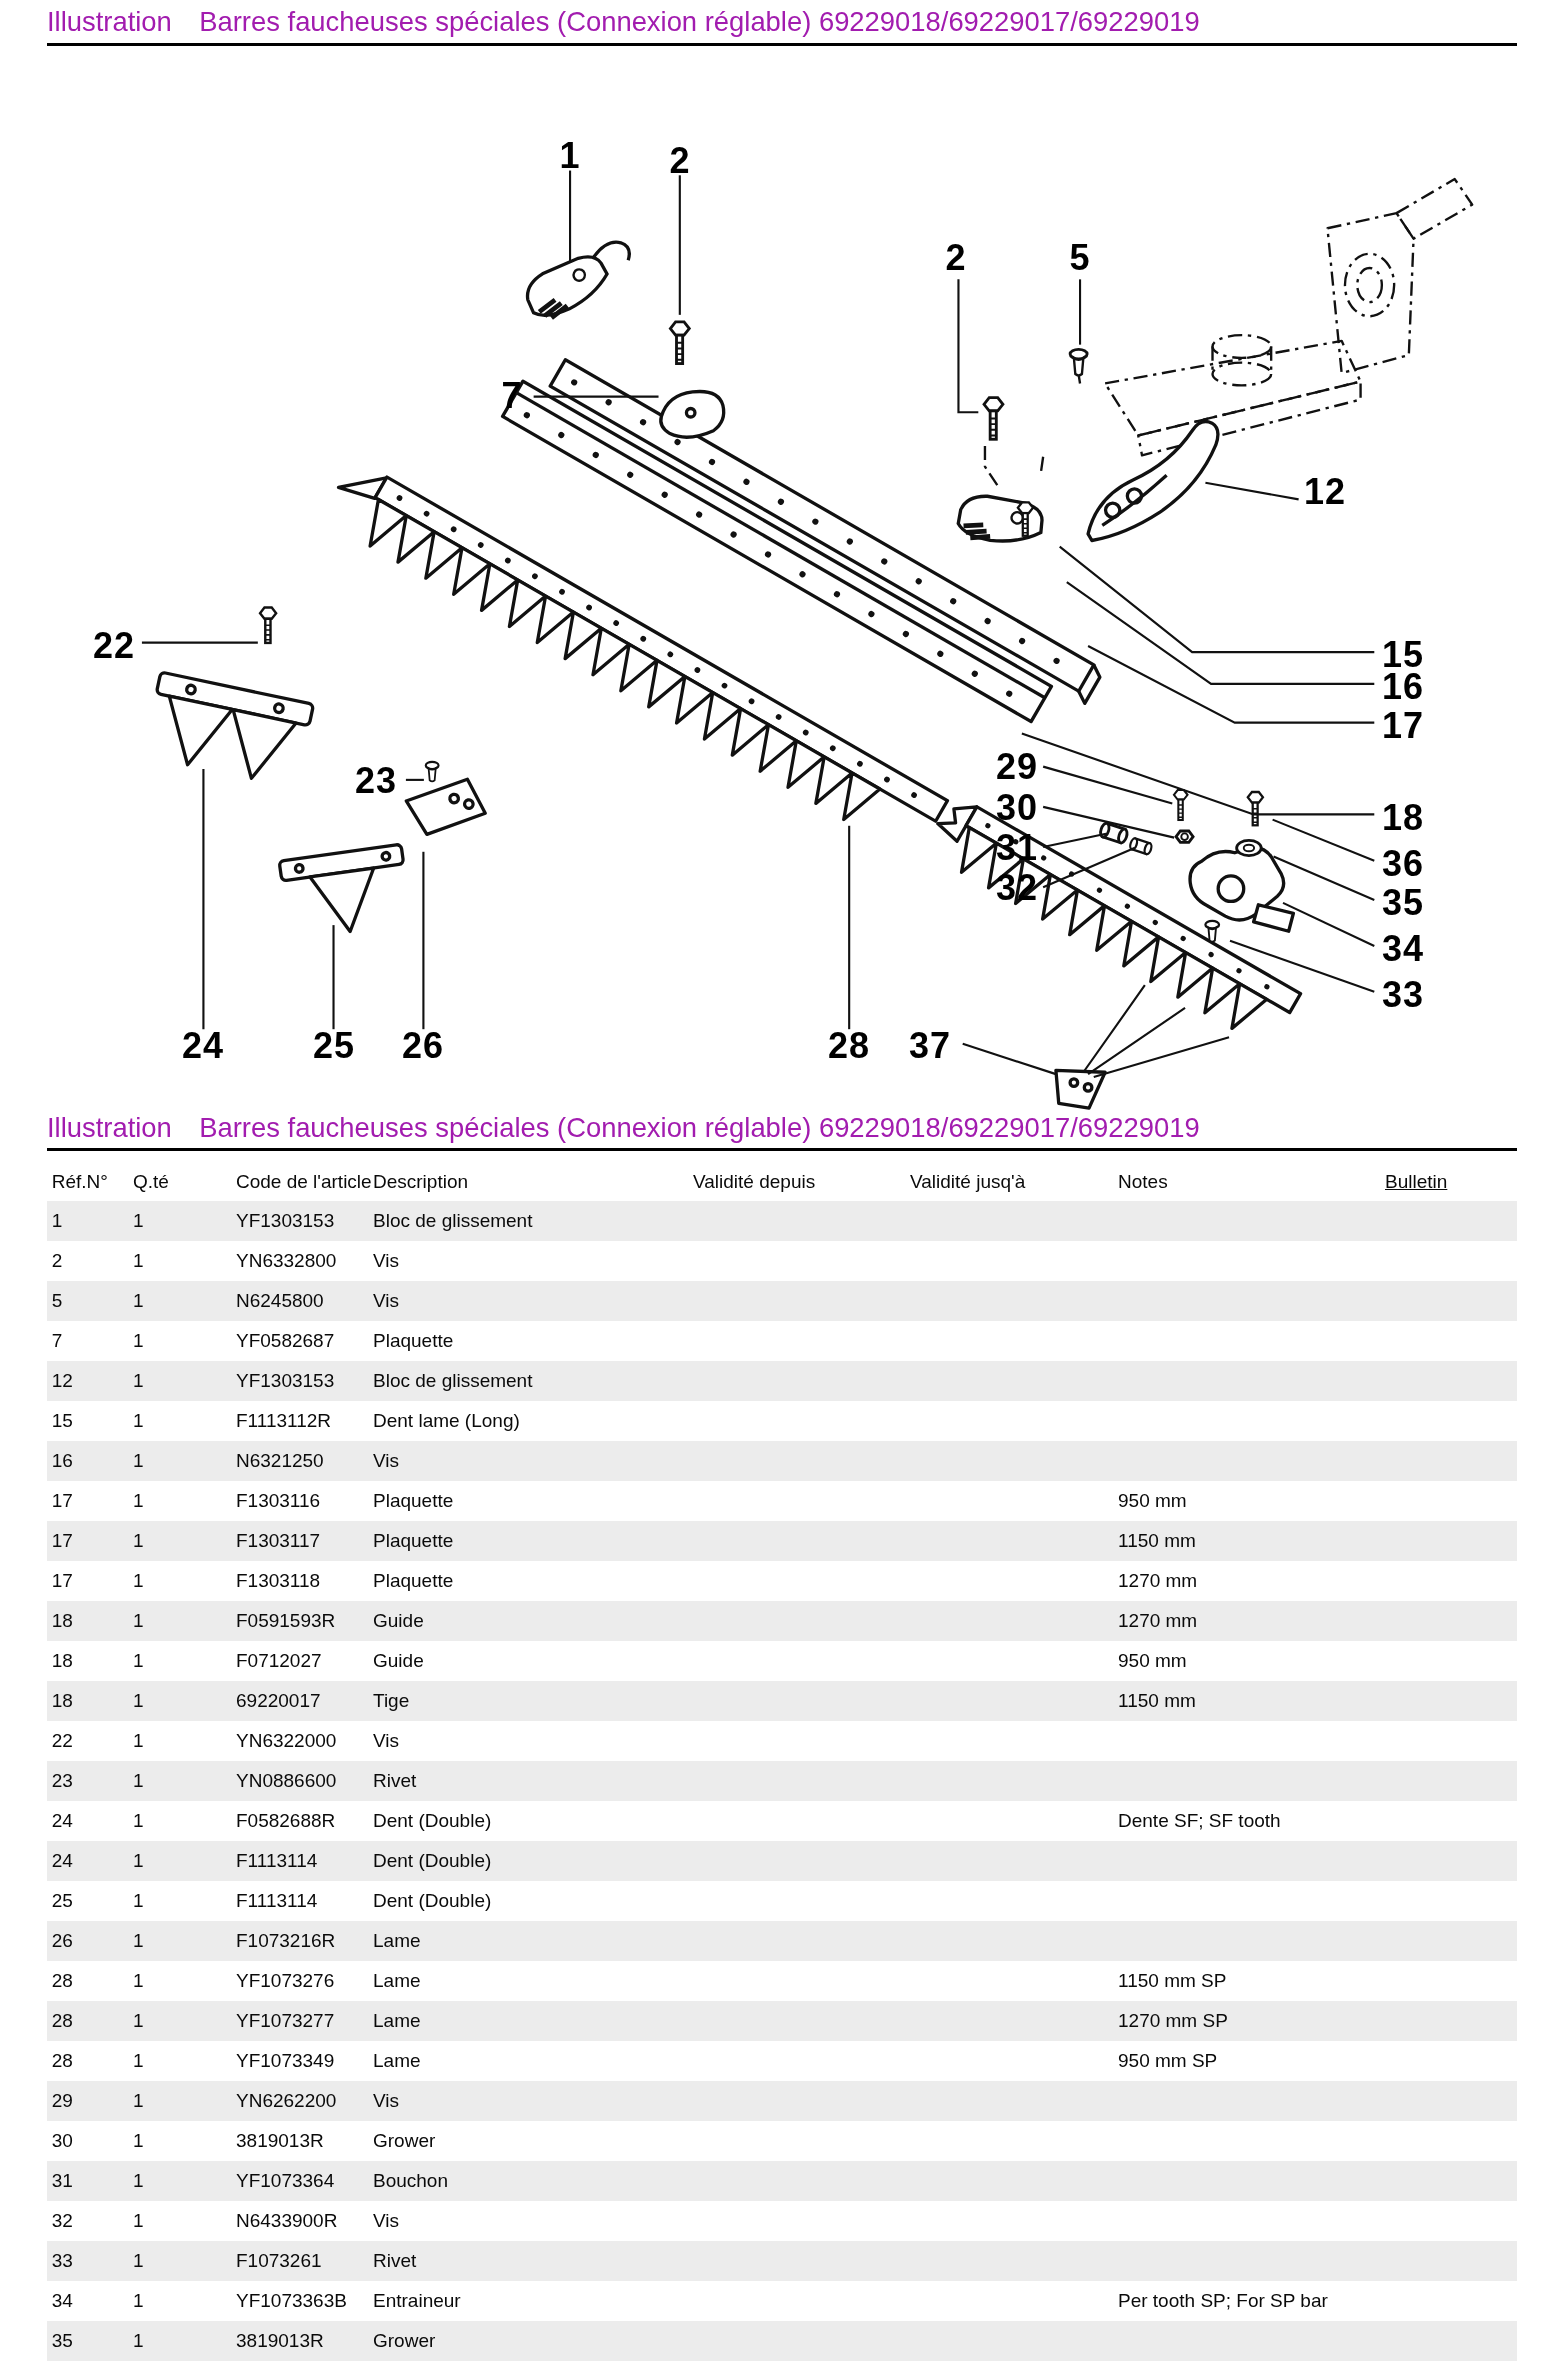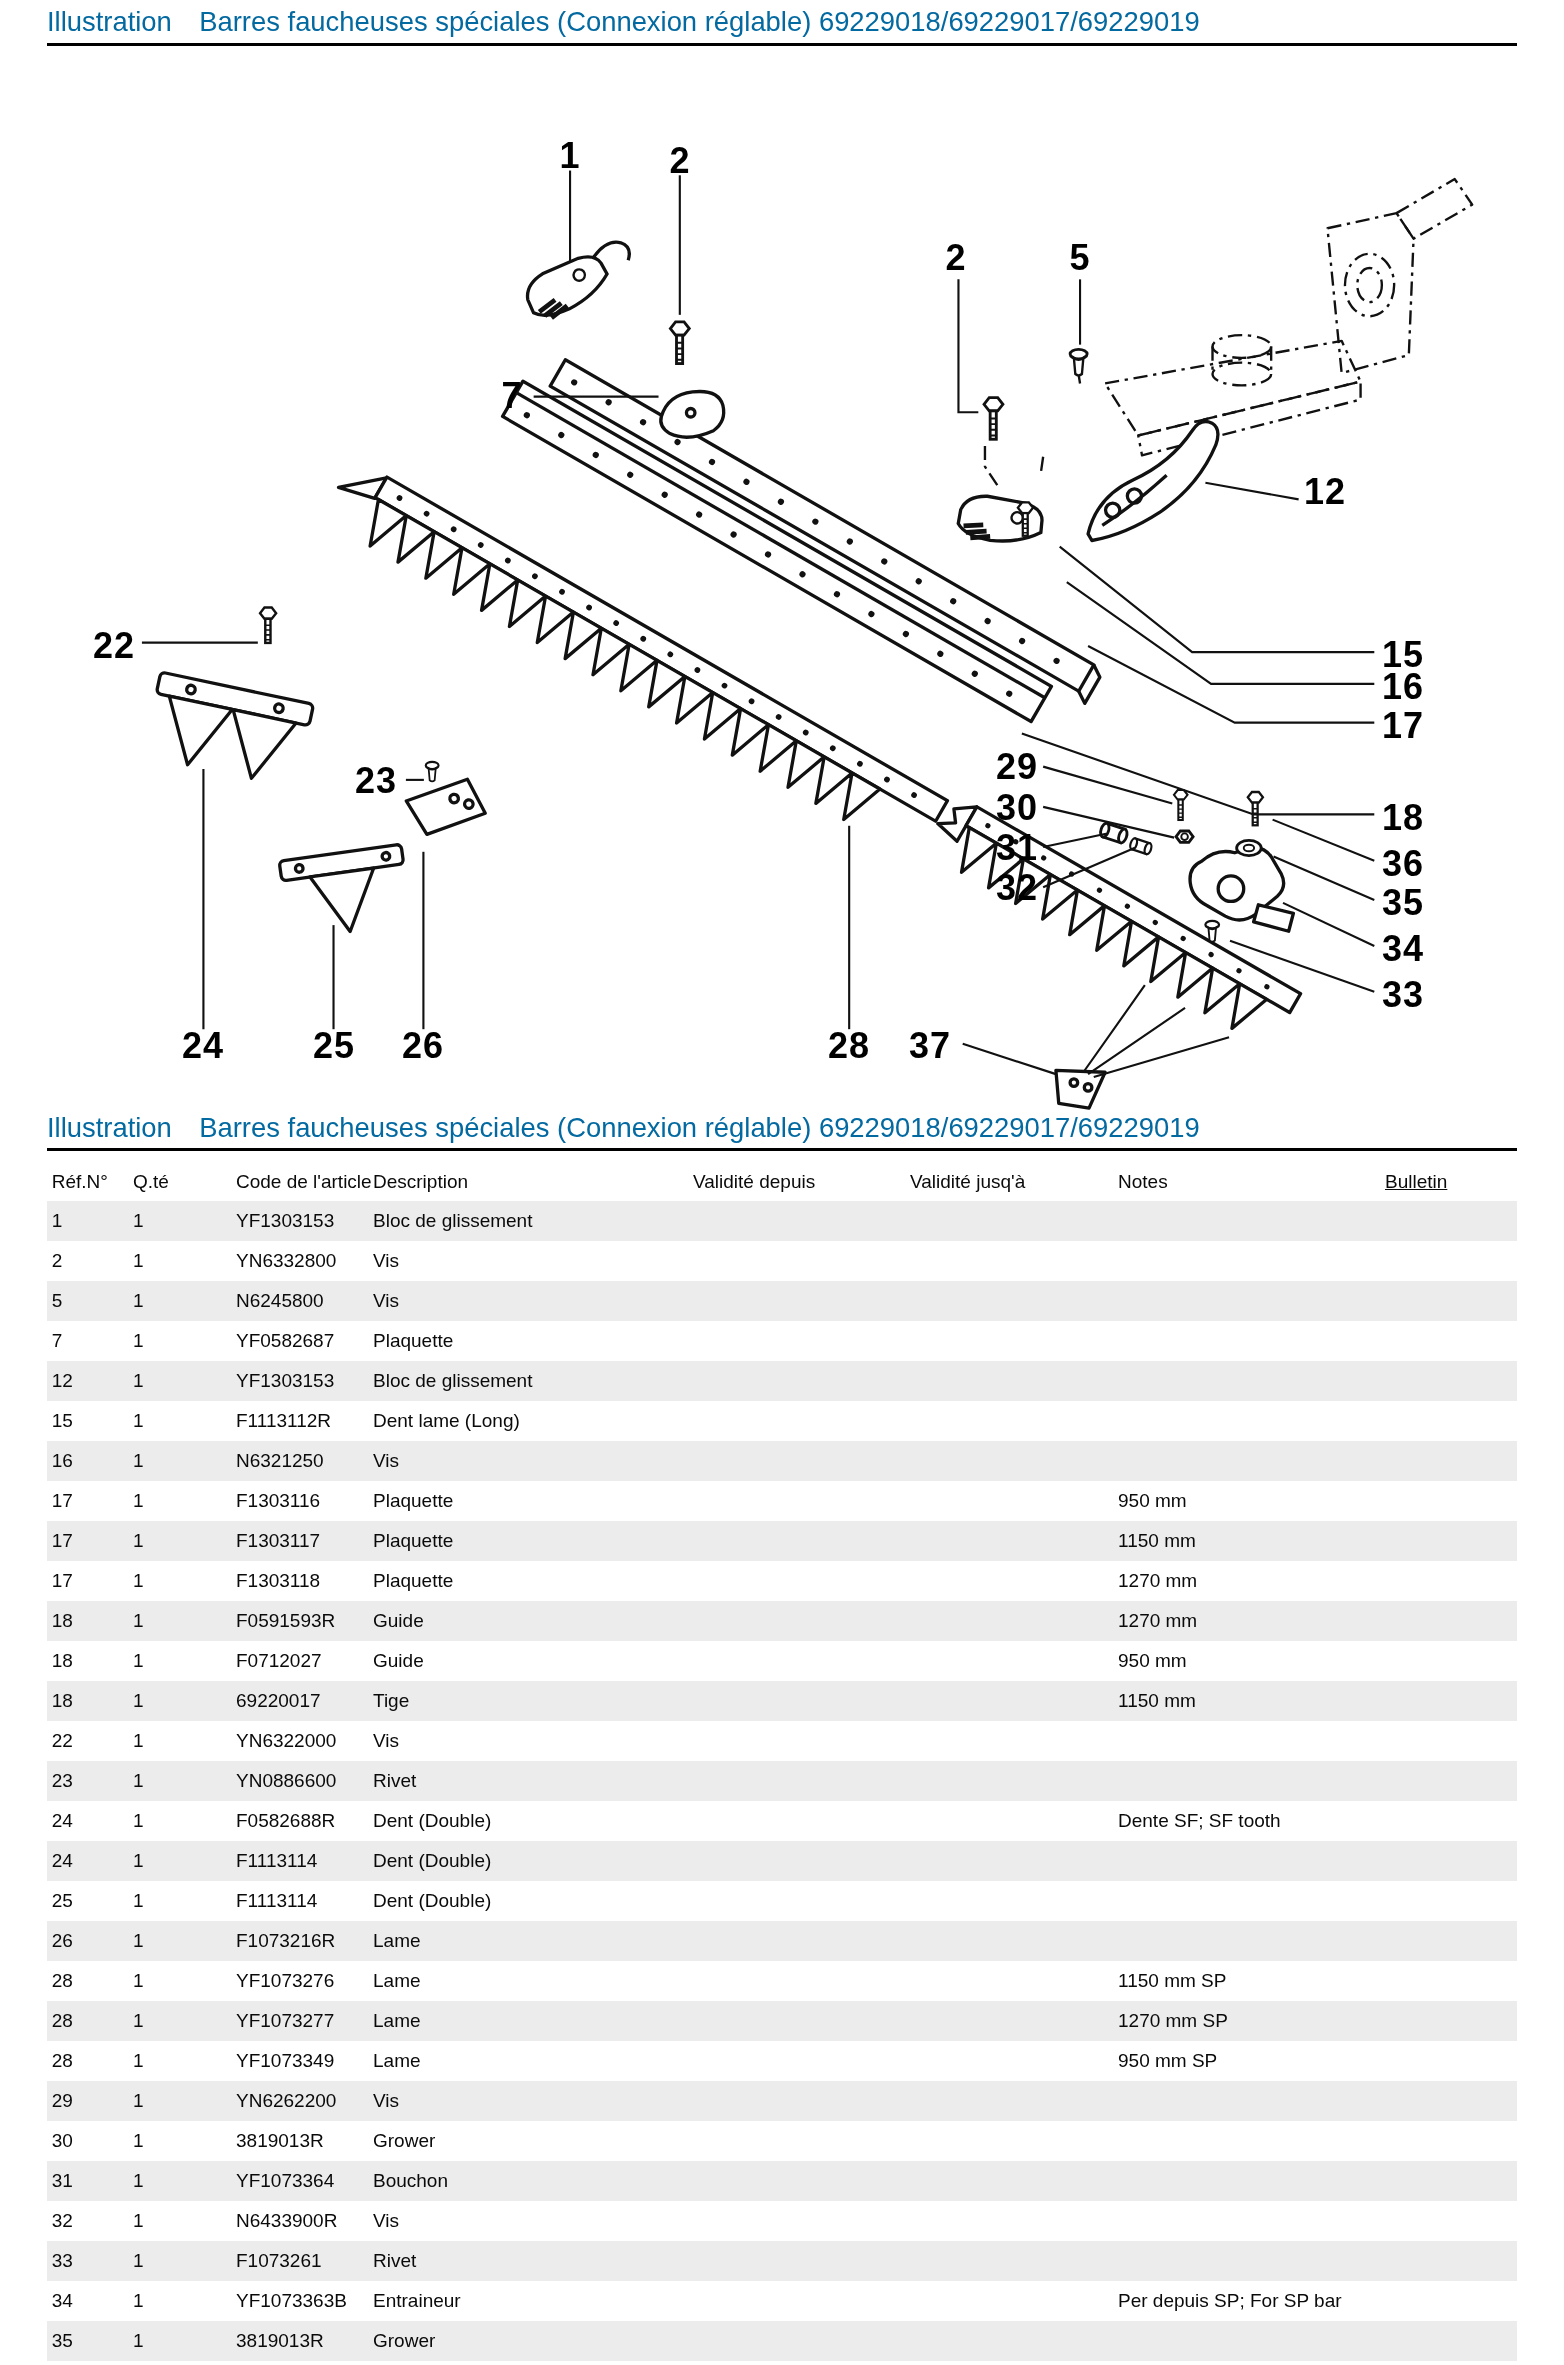--- a/index.html
+++ b/index.html
@@ -1,20 +1,20 @@
 <!DOCTYPE html>
 <html style="font-size:7.6px"><head>
 <meta charset="utf-8">
 <style>
   html,body{margin:0;padding:0;}
   body{
     width:1564px;height:2423px;position:relative;background:#fff;
     font-family:"Liberation Sans",sans-serif;color:#000;overflow:hidden;
   }
-  .title{position:absolute;left:47px;font-size:27.4px;line-height:1.1;white-space:nowrap;color:#0369a1;}
+  .title{position:absolute;left:47px;font-size:27.4px;line-height:1.1;white-space:nowrap;color:#a21caf;}
   .title .t-label{display:inline-block;}
   .title .t-text{display:inline-block;margin-left:27.4px;}
   .rule{position:absolute;left:47px;width:1470px;height:3.3px;background:#000;}
   #diagram{position:absolute;left:0;top:57px;width:1564px;height:1055px;}
   #callouts{position:absolute;left:0;top:0;width:1564px;height:1112px;pointer-events:none;}
   .callout{position:absolute;transform:translate(-50%,-50%);font-size:36px;font-weight:bold;letter-spacing:0.9px;}
   
   #thead{position:absolute;left:0;top:1162px;width:1564px;height:39px;}
   #rows{position:absolute;left:0;top:1201px;width:1564px;}
   .trow{position:relative;margin-left:47px;width:1470px;height:40px;}
@@ -546,21 +546,21 @@
     <span class="cell c-bull"></span>
   </div>
 
   <div class="trow">
     <span class="cell c-ref">34</span>
     <span class="cell c-qty">1</span>
     <span class="cell c-code">YF1073363B</span>
     <span class="cell c-desc">Entraineur</span>
     <span class="cell c-vdep"></span>
     <span class="cell c-vjus"></span>
-    <span class="cell c-notes">Per depuis SP; For SP bar</span>
+    <span class="cell c-notes">Per tooth SP; For SP bar</span>
     <span class="cell c-bull"></span>
   </div>
 
   <div class="trow">
     <span class="cell c-ref">35</span>
     <span class="cell c-qty">1</span>
     <span class="cell c-code">3819013R</span>
     <span class="cell c-desc">Grower</span>
     <span class="cell c-vdep"></span>
     <span class="cell c-vjus"></span>

